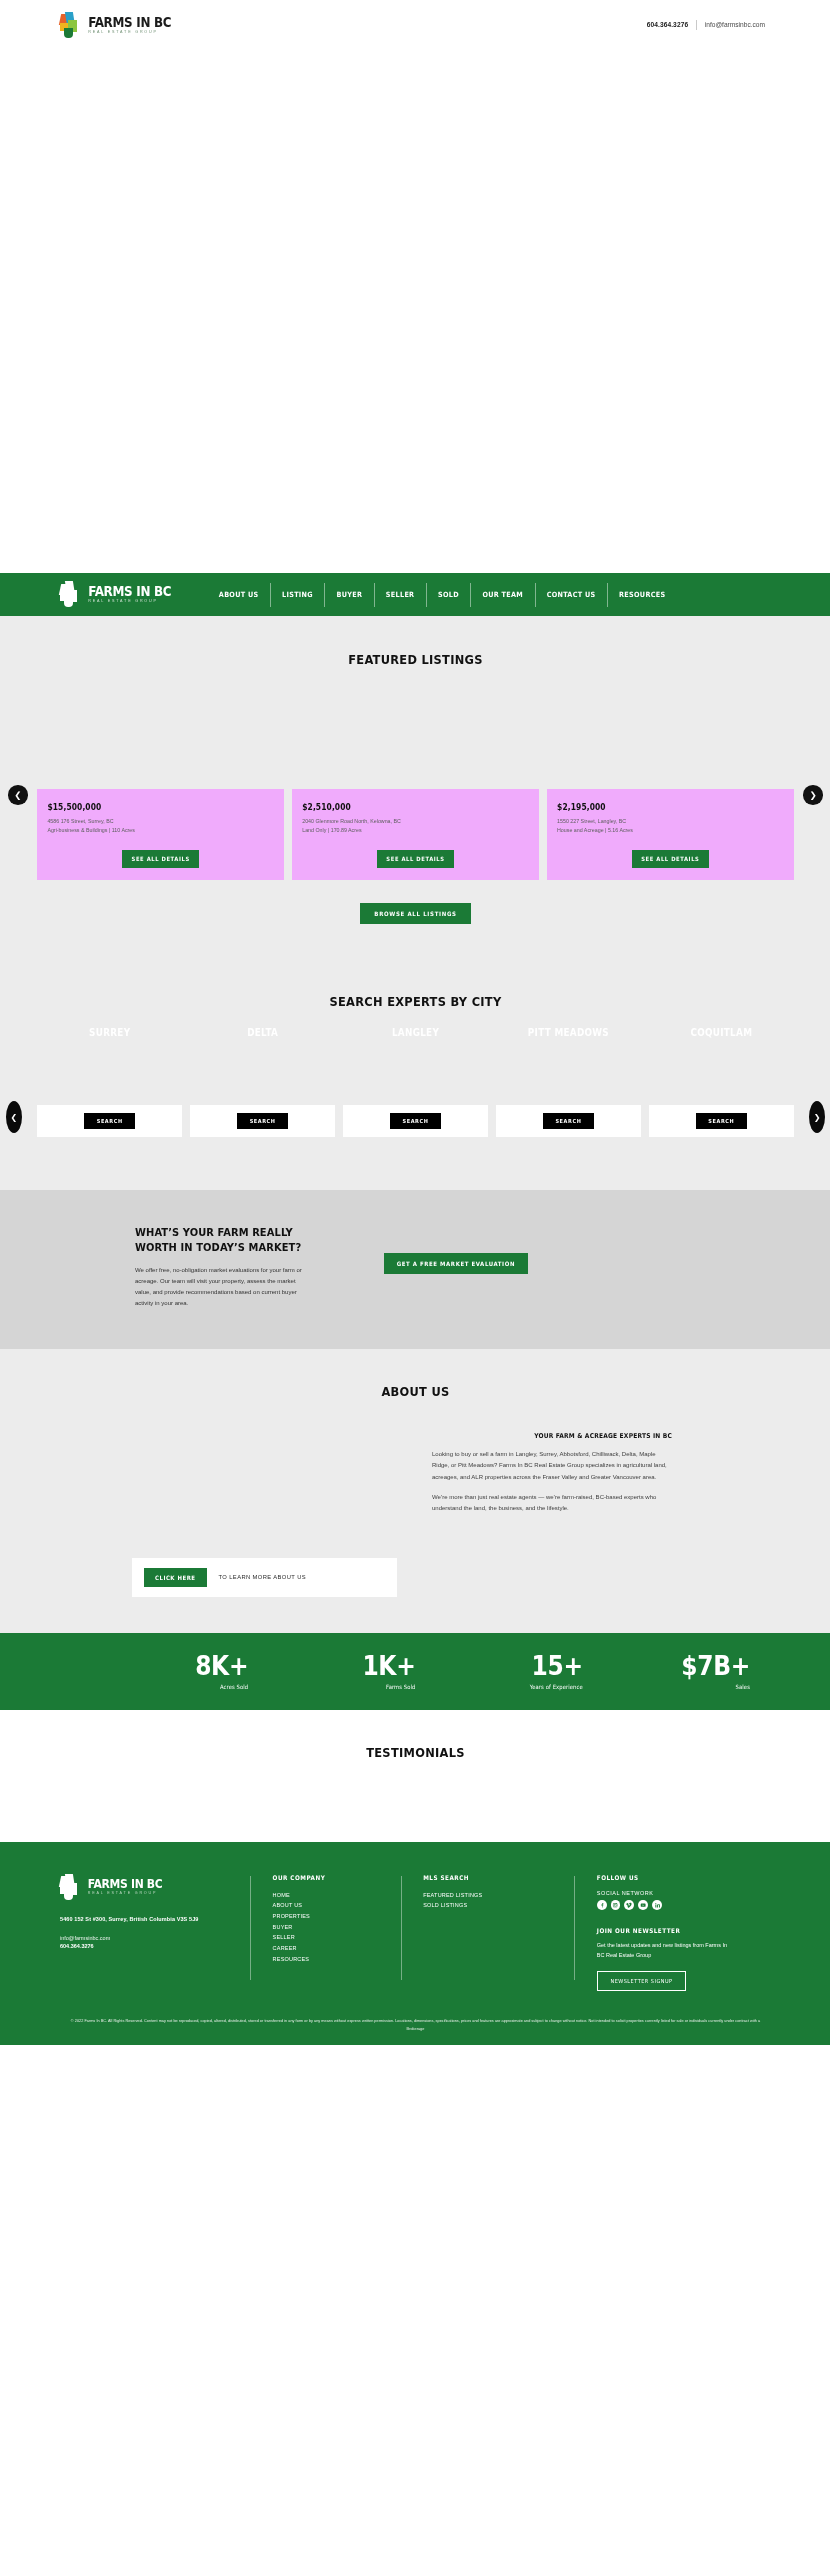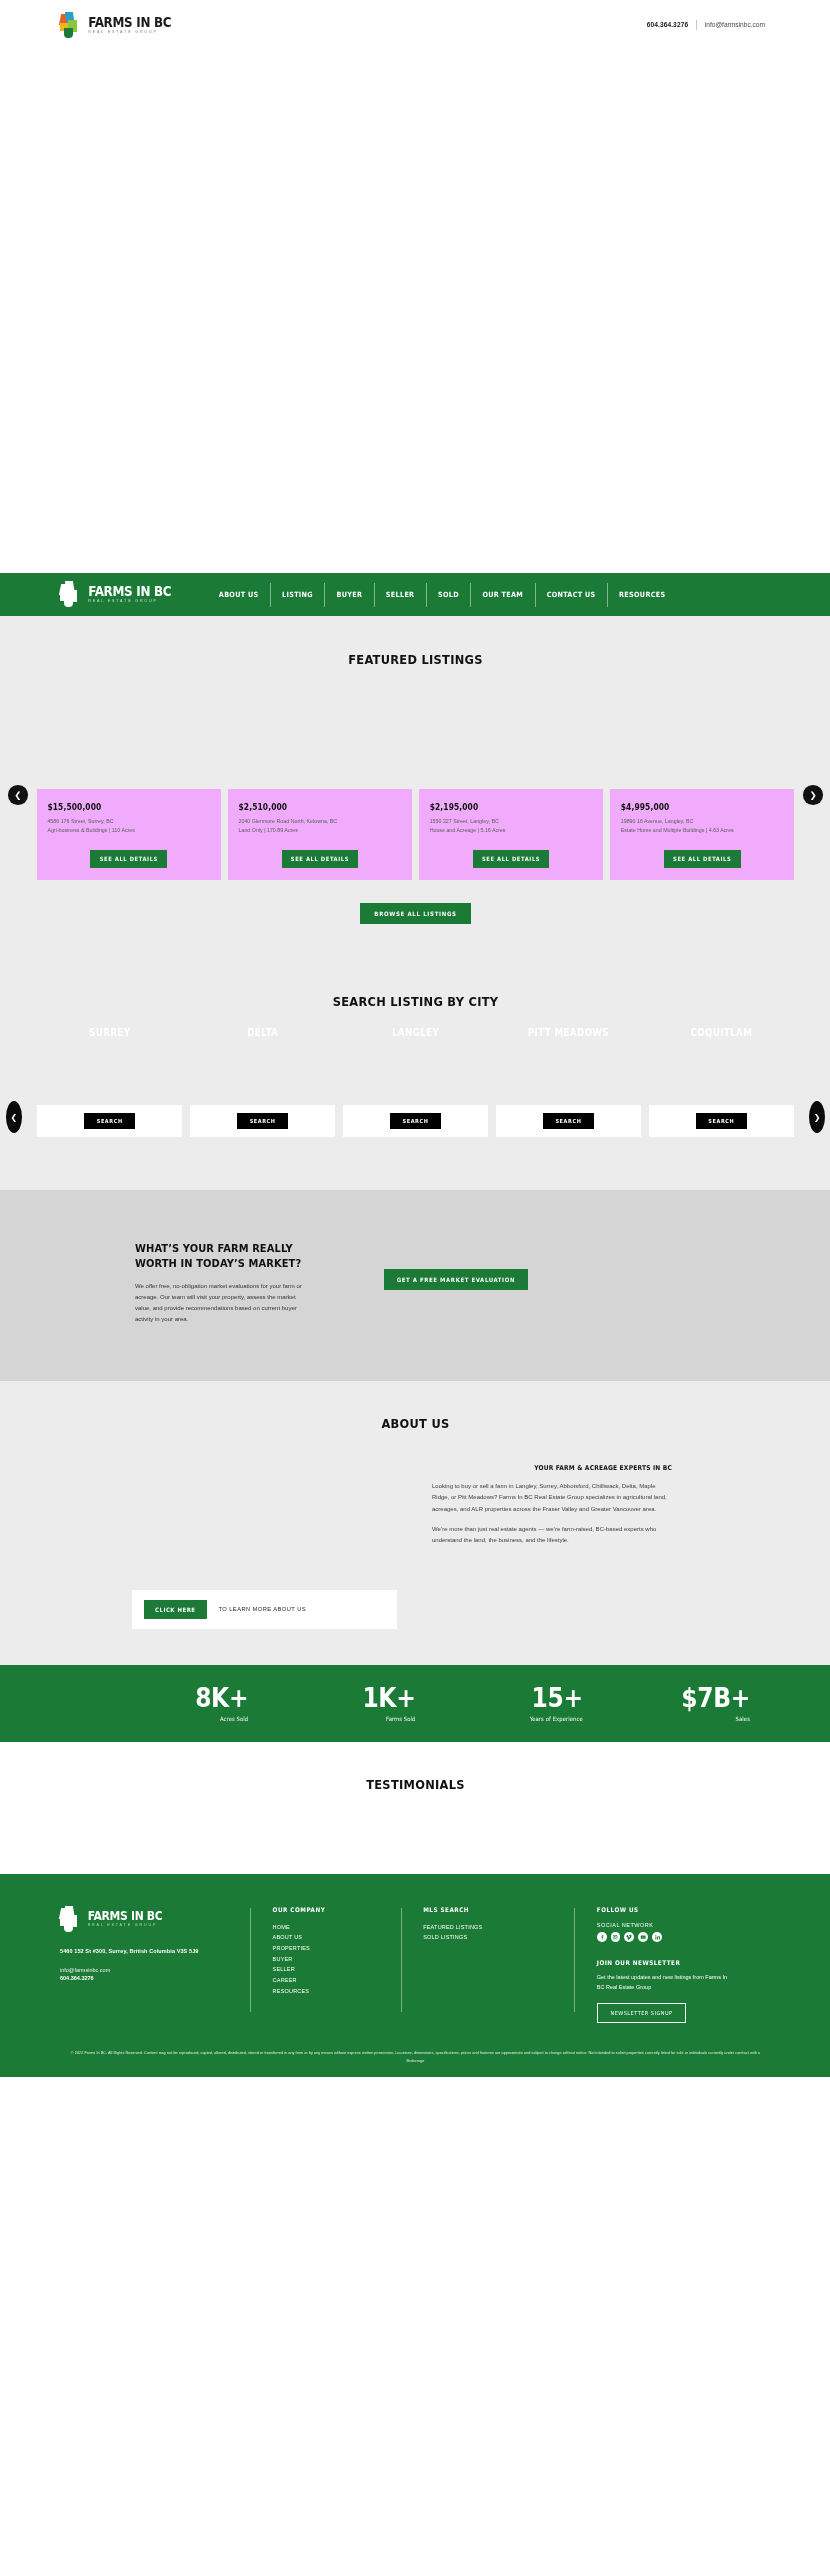--- a/index.html
+++ b/index.html
@@ -60,21 +60,21 @@
   .city-row { display:flex; gap:7.5px; }
   .city-tile { flex:1 1 0; min-width:0; position:relative; height:61px; }
   .city-name { position:absolute; left:0; right:0; top:-59px; text-align:center; font-family:"DejaVu Sans Condensed","Liberation Sans",sans-serif; color:#fff; font-size:9.8px; font-weight:700; letter-spacing:0.3px; }
   .city-card { background:#fff; height:32px; display:flex; align-items:center; justify-content:center; margin-top:18.5px; }
   .city-card .sbtn { background:#000; color:#fff; font-family:"DejaVu Sans Condensed","Liberation Sans",sans-serif; font-size:5.5px; font-weight:600; letter-spacing:0.6px; padding:5.2px 12.7px; cursor:pointer; }
   .city-arrow { position:absolute; top:15px; width:16px; height:32px; border-radius:50%; background:#0a0a0a; color:#fff; display:flex; align-items:center; justify-content:center; font-size:8px; cursor:pointer; z-index:4; }
   .city-arrow.left { left:5.8px; } .city-arrow.right { right:5.8px; }
 
   
   .valueband { background:#d5d5d5; padding:36px 0 40px 0; }
-  .value-inner { width:711px; margin:16px auto; display:flex; align-items:flex-start;justify-content:flex-end; }
+  .value-inner { width:711px; margin:0 auto; display:flex; align-items:flex-start;justify-content:flex-end; }
   .value-left { width:271px; padding-left:75px; }
   .value-h { font-family:"DejaVu Sans Condensed","Liberation Sans",sans-serif; font-size:11px; font-weight:700; line-height:1.34; color:#111; letter-spacing:0.1px; }
   .value-p { margin-top:9.2px; font-size:6px; line-height:1.85; color:#333; max-width:173px; }
   .value-right { flex:1; padding-top:26.5px; padding-left:53px; }
   .value-right .btn { padding:7px 12.7px; font-size:6px; letter-spacing:0.6px; }
 
   
   .aboutsec { padding-top:35px; padding-bottom:36px; }
   .about-grid { width:711px; margin:33px auto 0; display:flex; }
   .about-media { width:358px; }
@@ -225,40 +225,30 @@
           <div class="card-desc">
             <div>1550 227 Street, Langley, BC</div>
             <div>House and Acreage | 5.16 Acres</div>
           </div>
           <div class="card-btn-wrap">
             <button class="btn">SEE ALL DETAILS</button>
           </div>
         </div>
 
 
-        <div class="card">
-          <div class="card-price">$4,995,000</div>
-          <div class="card-desc">
-            <div>19890 16 Avenue, Langley, BC</div>
-            <div>Estate Home and Multiple Buildings | 4.63 Acres</div>
-          </div>
-          <div class="card-btn-wrap">
-            <button class="btn">SEE ALL DETAILS</button>
-          </div>
-        </div>
 
       </div>
     </div>
     <div class="browse-wrap">
       <button class="btn">BROWSE ALL LISTINGS</button>
     </div>
   </div>
 
   <div class="sec-grey citysec">
-    <div class="sec-title">SEARCH LISTING BY CITY</div>
+    <div class="sec-title">SEARCH EXPERTS BY CITY</div>
     <div class="city-carousel">
       <div class="city-arrow left">❮</div>
       <div class="city-arrow right">❯</div>
       <div class="city-row">
 
         <div class="city-tile">
           <div class="city-name">SURREY</div>
           <div class="city-card">
             <span class="sbtn">SEARCH</span>
           </div>

